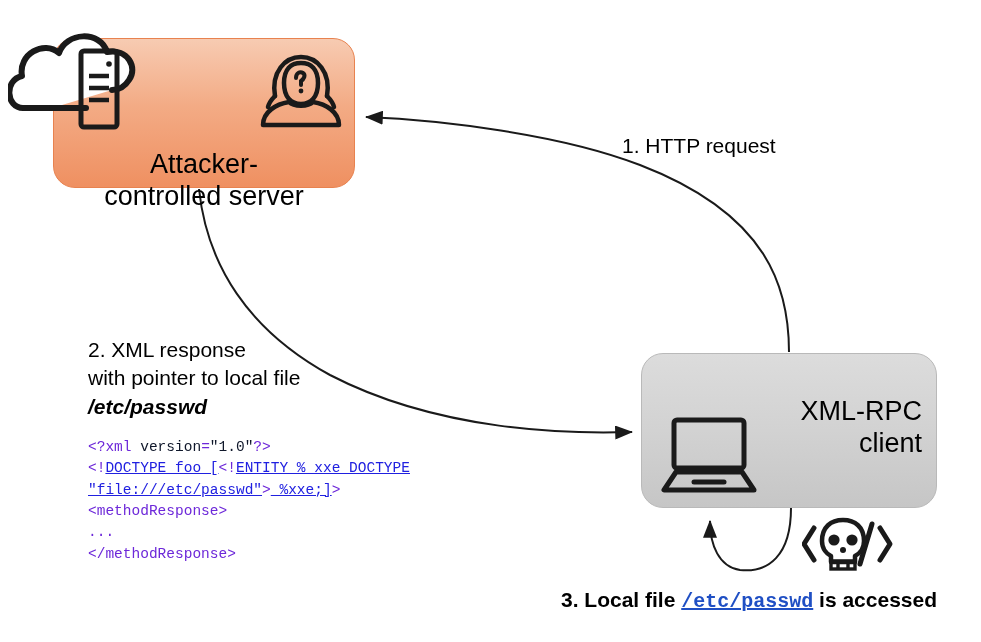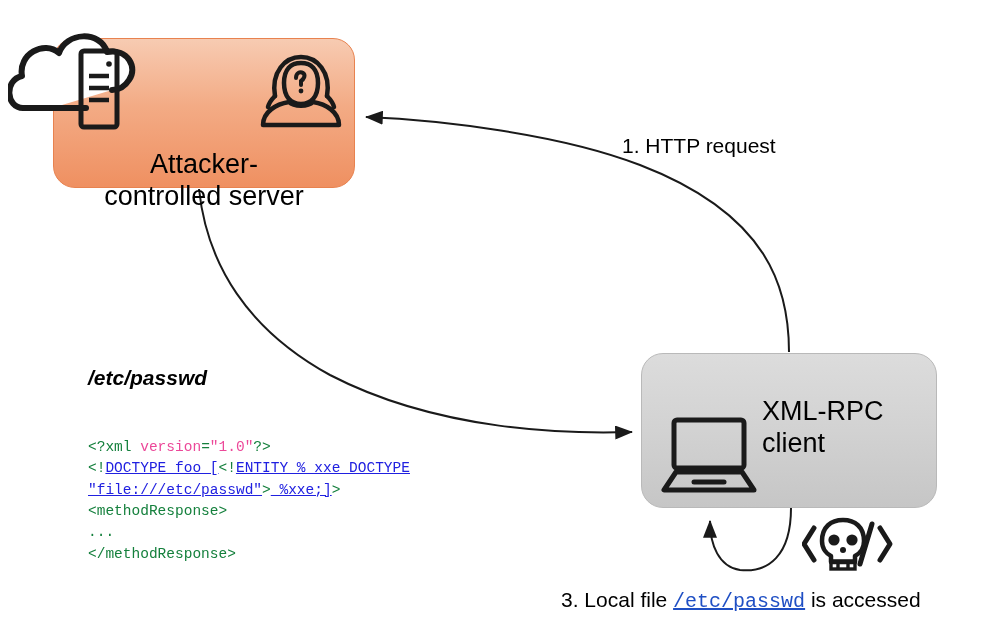--- a/index.html
+++ b/index.html
@@ -12,50 +12,50 @@
   #attacker-node{left:53px;top:38px;width:302px;height:150px;
       background:linear-gradient(180deg,#f7cbb2 0%,#f3ab85 45%,#ef9061 100%);
       border:1.6px solid #e8824f;}
   #client-node{left:641px;top:353px;width:296px;height:155px;
       background:linear-gradient(180deg,#dcdcdc 0%,#d2d2d2 50%,#c6c6c6 100%);
       border:1.4px solid #b9b9b9;}
 
   .node-label{position:absolute;text-align:center;line-height:1.18;
       font-size:27px;color:#000;white-space:pre-line;}
   #attacker-label{left:0;right:0;top:110px;}
-  #client-label{left:120px;right:20px;top:42px;text-align:left;}
+  #client-label{left:120px;right:14px;top:42px;text-align:right;}
 
   
   .icon{position:absolute;}
   #cloud-icon{left:8px;top:24px;}
   #server-icon{left:76px;top:47px;}
   #hacker-icon{left:258px;top:52px;}
   #laptop-icon{left:660px;top:416px;}
   #skull-code-icon{left:802px;top:516px;}
 
   
   #edges{position:absolute;left:0;top:0;width:981px;height:642px;
          pointer-events:none;}
 
   
   .txt{position:absolute;font-size:21px;color:#000;line-height:1.35;white-space:pre;}
   #http-request-label{left:622px;top:132px;}
   #xml-response-label{left:88px;top:336px;white-space:pre-line;}
   #xml-response-file{font-weight:bold;font-style:italic;}
-  #local-file-label{left:561px;top:586px;font-size:21px;}
+  #local-file-label{left:561px;top:586px;font-size:21px;font-weight:bold;}
 
   .mono-link{font-family:"Liberation Mono",monospace;color:#1f4fc4;
              text-decoration:underline;font-size:20px;}
 
   
   #xml-code{position:absolute;left:88px;top:437px;
       font-family:"Liberation Mono",monospace;font-size:14.5px;
       line-height:1.47;white-space:pre;}
-  .c-dark{color:#15803d;}
-  .c-red{color:#ec4899;}
+  .c-dark{color:#6d28d9;}
+  .c-red{color:#0f172a;}
   .c-blue{color:#2020e0;text-decoration:underline;}
   .c-link{color:#2020e0;text-decoration:underline;}
 </style>
 </head>
 <body>
 
 <div id="stage">
 
   <svg id="edges" viewBox="0 0 981 642" width="981" height="642">
     <defs>
@@ -122,21 +122,22 @@
     <circle cx="32" cy="24" r="5.6" fill="#1a1a1a"></circle>
     <circle cx="50" cy="24" r="5.6" fill="#1a1a1a"></circle>
     <circle cx="41" cy="34" r="3" fill="#1a1a1a"></circle>
     <line x1="36" y1="46" x2="36" y2="52" stroke="#1a1a1a" stroke-width="3.4"></line>
     <line x1="46" y1="46" x2="46" y2="52" stroke="#1a1a1a" stroke-width="3.4"></line>
     <rect x="29" y="45" width="24" height="8" fill="none" stroke="#1a1a1a" stroke-width="3.4"></rect>
   </svg>
 
   <div class="txt" id="http-request-label">1. HTTP request</div>
 
-  <div class="txt" id="xml-response-label"><br><span id="xml-response-file">/etc/passwd</span></div>
+  <div class="txt" id="xml-response-label"><span>2. XML response
+with pointer to local file</span><br><span id="xml-response-file">/etc/passwd</span></div>
 
   <div class="txt" id="local-file-label"><span>3. Local file </span><span class="mono-link">/etc/passwd</span><span> is accessed</span></div>
 
   <div id="xml-code"><span class="c-dark">&lt;?xml </span><span class="c-red">version</span><span class="c-dark">=</span><span class="c-red">"1.0"</span><span class="c-dark">?&gt;</span>
 <span class="c-dark">&lt;!</span><span class="c-blue">DOCTYPE foo [</span><span class="c-dark">&lt;!</span><span class="c-blue">ENTITY % xxe DOCTYPE</span>
 <span class="c-link">"file:///etc/passwd"</span><span class="c-dark">&gt;</span><span class="c-blue"> %xxe;]</span><span class="c-dark">&gt;</span>
 <span class="c-dark">&lt;methodResponse&gt;</span>
 <span class="c-dark">...</span>
 <span class="c-dark">&lt;/methodResponse&gt;</span></div>
 

